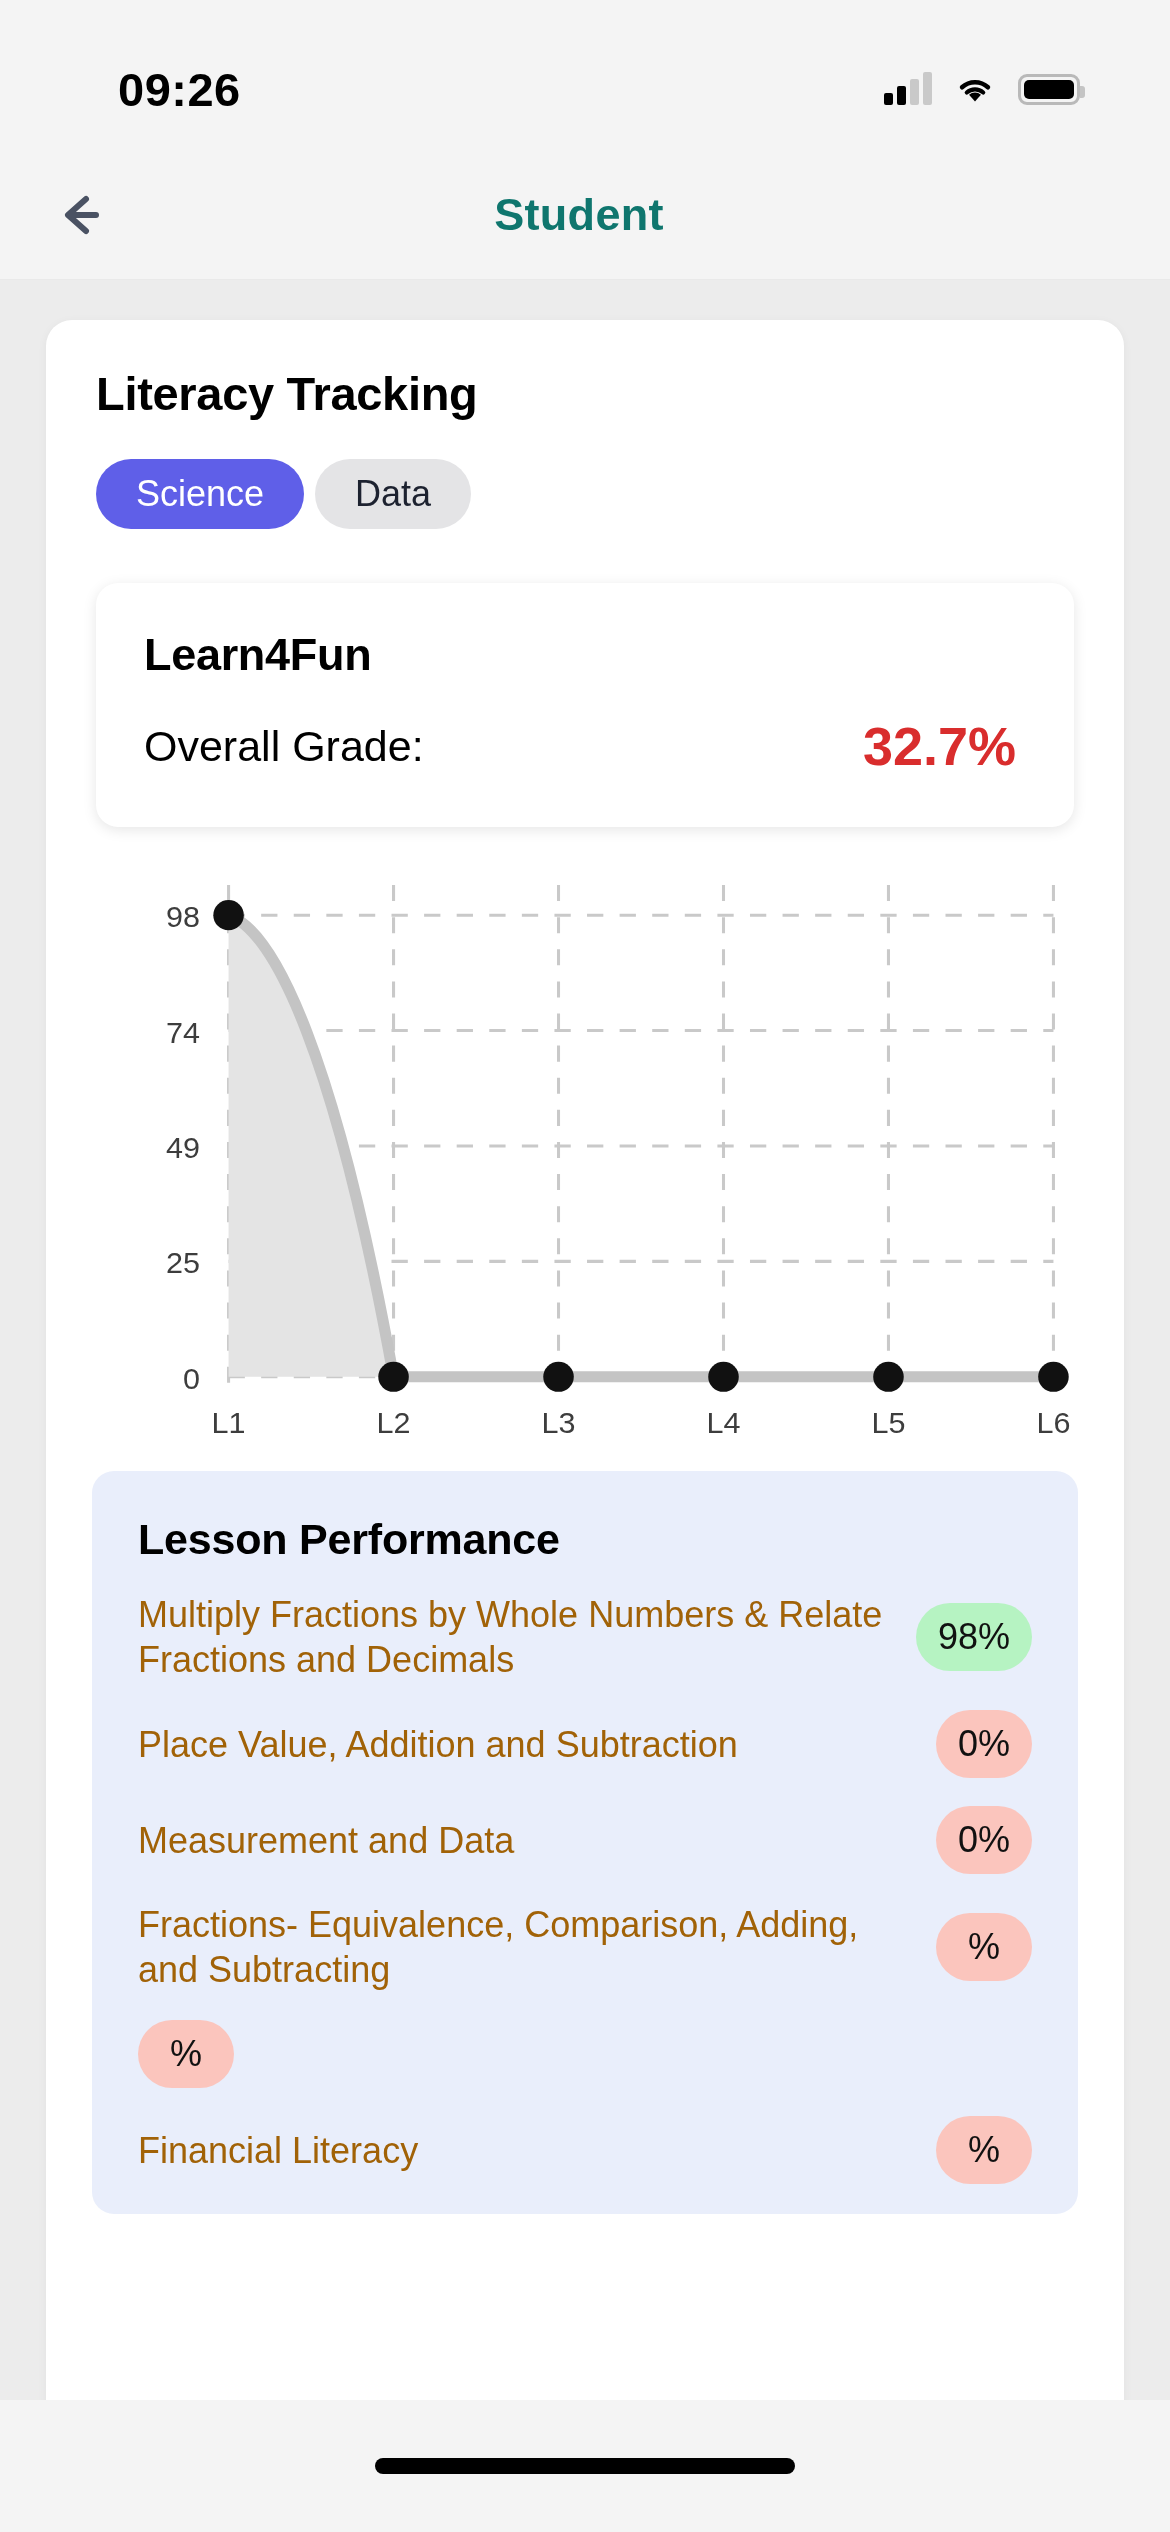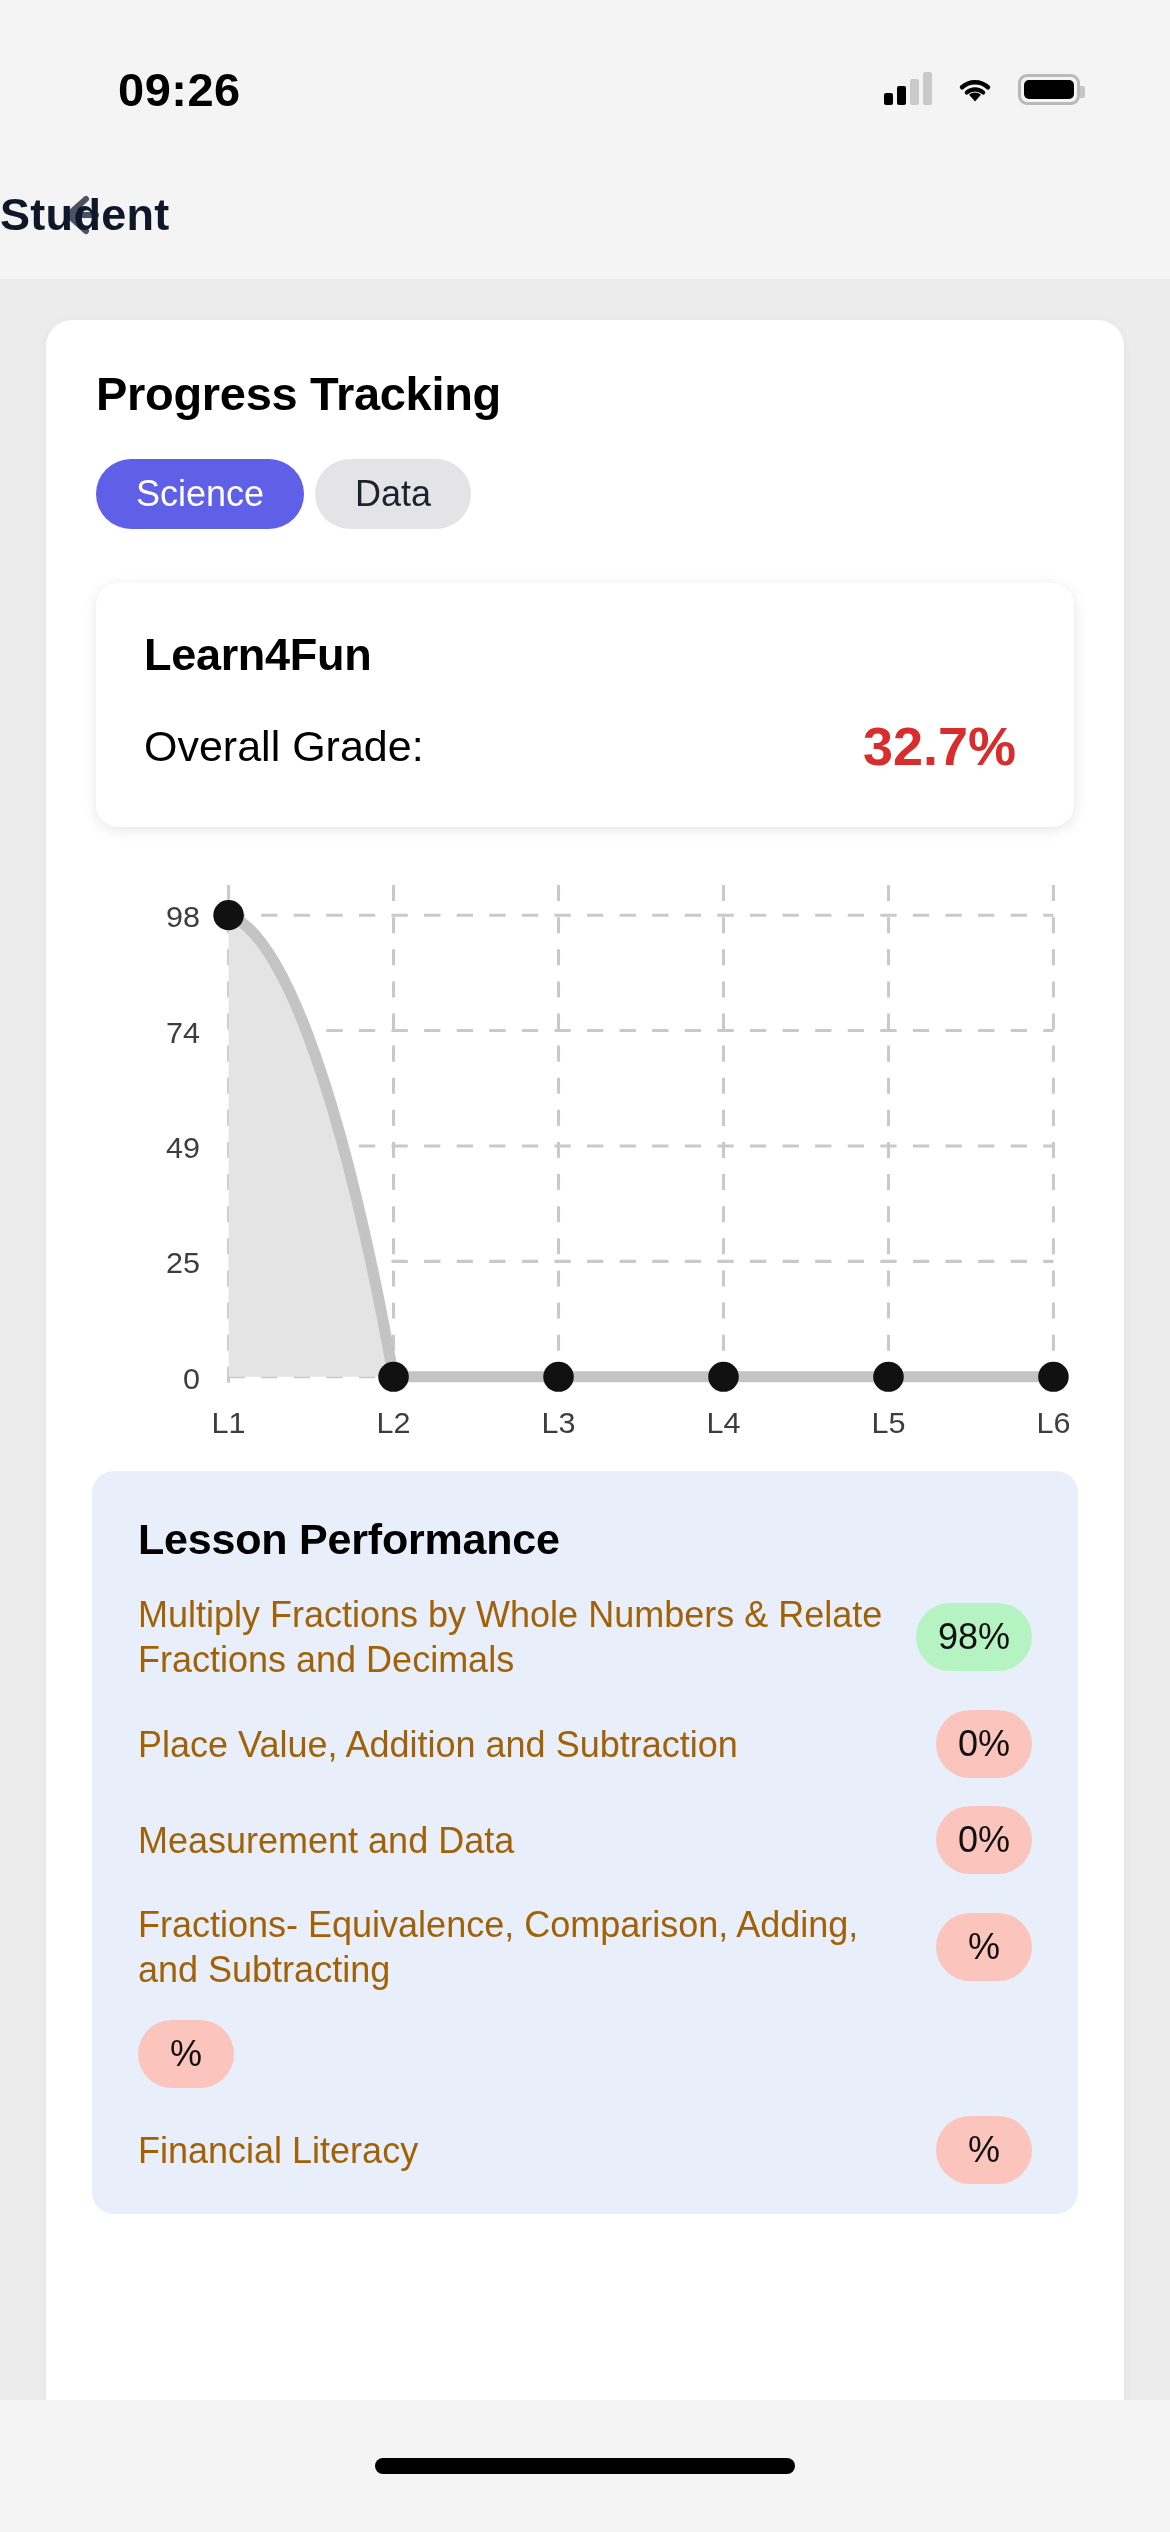--- a/index.html
+++ b/index.html
@@ -90,24 +90,24 @@
   }
   .back-btn {
     width: 84px; height: 84px;
     display: flex; align-items: center; justify-content: flex-start;
     cursor: pointer;
     background: none; border: none;
   }
   .nav-title {
     position: absolute;
     left: 0; right: 12px;
-    text-align: left;
+    text-align: center;
     font-size: 45px;
     font-weight: 700;
-    color: #0f172a;
+    color: #0f766e;
     letter-spacing: 0.3px;
   }
 
   
   .content {
     flex: 1 1 auto;
     background: #ececec;
     padding: 40px 0 0 0;
     overflow: hidden;
     position: relative;
@@ -275,21 +275,21 @@
         <path d="M26 8 L8 24 L26 40" stroke="#4a5263" stroke-width="6" fill="none" stroke-linecap="round" stroke-linejoin="round"></path>
         <path d="M9 24 H36" stroke="#4a5263" stroke-width="6" fill="none" stroke-linecap="round"></path>
       </svg>
     </button>
     <div class="nav-title">Student</div>
   </div>
 
   <div class="content">
     <div class="card">
 
-      <div class="card-title">Progress Tracking</div>
+      <div class="card-title">Literacy Tracking</div>
 
       <div class="pills">
         <button class="pill active">Science</button>
         <button class="pill inactive">Data</button>
       </div>
 
       <div class="grade-card">
         <div class="grade-name">Learn4Fun</div>
         <div class="grade-row">
           <div class="grade-label">Overall Grade:</div>

